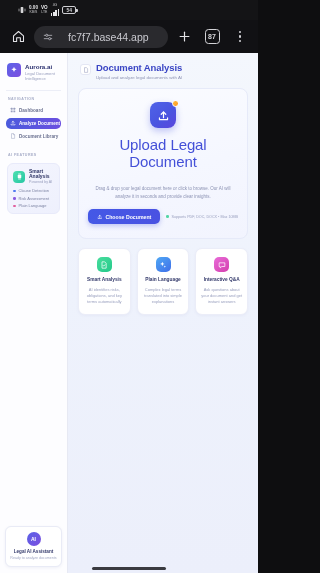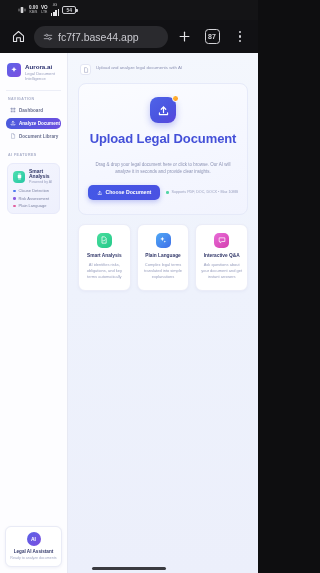--- a/index.html
+++ b/index.html
@@ -34,21 +34,21 @@
   .sb-batt:after{content:"";position:absolute;right:-2.5px;top:2px;width:1.5px;height:3px;background:#cfcfd3;border-radius:0 1px 1px 0;}
 
   
   .chrome {
     height:33px; background:#111114; display:flex; align-items:center;
     padding:0 6px; gap:4px;
   }
   .chrome-btn { width:24px; height:24px; display:flex; align-items:center; justify-content:center; flex:0 0 auto; }
   .omnibox {
     flex:1; height:22px; background:#2a2a2e; border-radius:11px;
-    display:flex; align-items:center; gap:5px; padding:8px 9px; min-width:0;
+    display:flex; align-items:center; gap:15px; padding:8px 9px; min-width:0;
   }
   .omnibox .url { color:#c9c9cf; font-size:10.5px; white-space:nowrap; overflow:hidden; }
   .tabcount {
     width:15px; height:15px; border:1.6px solid #d4d4d8; border-radius:3.5px;
     font-size:7px; font-weight:700; color:#d4d4d8;
     display:flex; align-items:center; justify-content:center;
   }
   .dots { display:flex; flex-direction:column; gap:2px; align-items:center; }
   .dots span { width:2.4px; height:2.4px; border-radius:50%; background:#d4d4d8; display:block; }
 
@@ -136,21 +136,21 @@
   .up-ico {
     width:26px;height:26px;border-radius:8px;
     background:linear-gradient(140deg,#4f63e8,#4a55e0 55%,#5b46dd);
     display:flex;align-items:center;justify-content:center;
     box-shadow:0 3px 7px rgba(70,85,220,.32);
   }
   .up-badge {
     position:absolute; top:-2.5px; right:-2.5px; width:7px;height:7px;border-radius:50%;
     background:linear-gradient(135deg,#ffb938,#ff9a22); border:1.4px solid #fbfcff;
   }
-  .up-title { font-size:13px;font-weight:700;color:#4450d8;letter-spacing:-.1px;margin-bottom:15px; }
+  .up-title { font-size:15px;font-weight:400;color:#4450d8;letter-spacing:-.1px;margin-bottom:15px; }
   .up-desc { font-size:4.5px;color:#8c92b3;line-height:1.65;max-width:142px;margin:0 auto 9px; }
   .up-row { display:flex; align-items:center; justify-content:center; gap:6px; }
   .btn-choose {
     display:flex;align-items:center;gap:3px;
     background:linear-gradient(90deg,#4458e6,#4a52e2);
     color:#fff;font-size:5.2px;font-weight:700;
     padding:4.5px 9px;border-radius:5px;border:0;
     box-shadow:0 2px 5px rgba(65,80,220,.3);
     font-family:"Liberation Sans",sans-serif;
   }
@@ -342,20 +342,21 @@
 
     <div class="main">
 
       <div class="pg-head">
         <span class="pg-ico">
           <svg width="6" height="6" viewBox="0 0 24 24">
               <path d="M6 2.5h8l4.5 4.5v14.5H6z" fill="none" stroke="#9aa0bf" stroke-width="2.2"></path>
             </svg>
         </span>
         <span>
+          <span class="pg-title" style="display:block">Document Analysis</span>
           <span class="pg-sub" style="display:block">Upload and analyze legal documents with AI</span>
         </span>
       </div>
 
       <div class="upload-card">
         <div class="up-ico-wrap">
           <div class="up-ico">
             <svg width="13" height="13" viewBox="0 0 24 24">
               <g stroke="#fff" stroke-width="2.2" stroke-linecap="round" stroke-linejoin="round" fill="none">
                 <path d="M12 16V5.5"></path>

